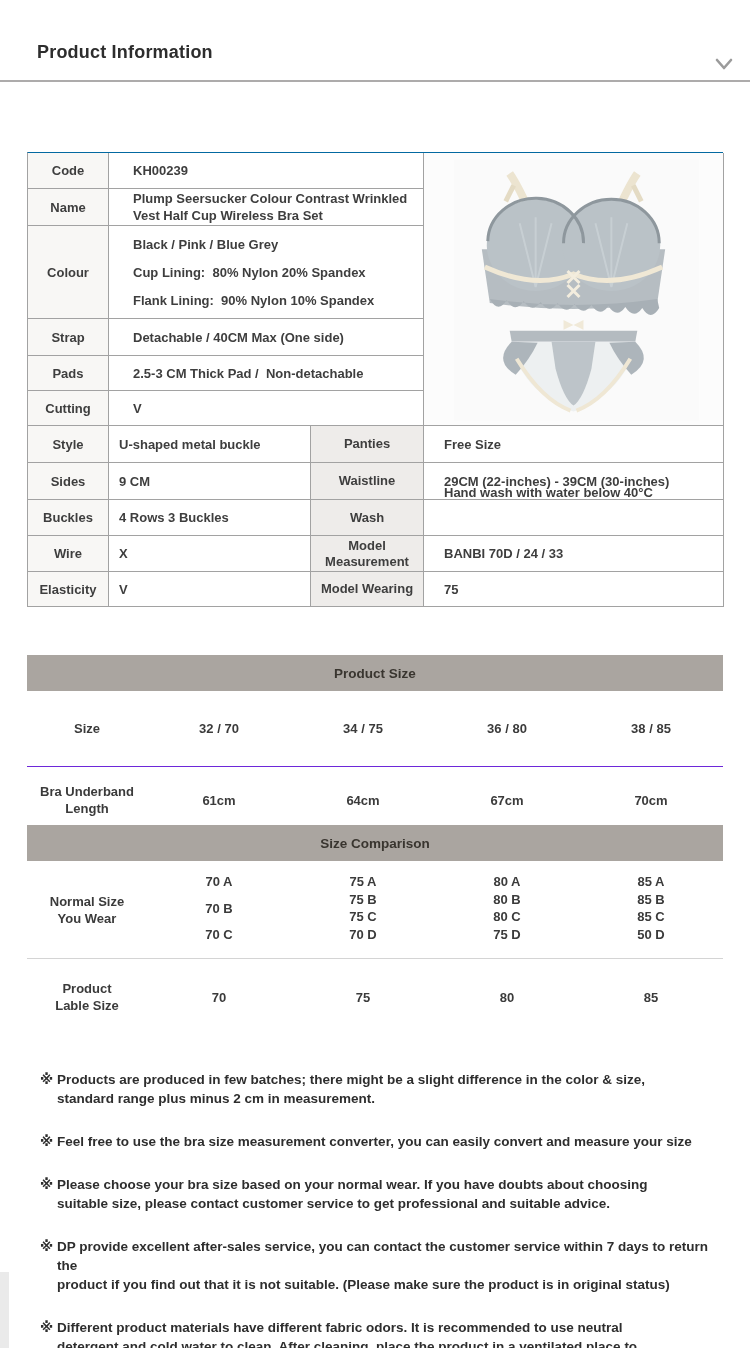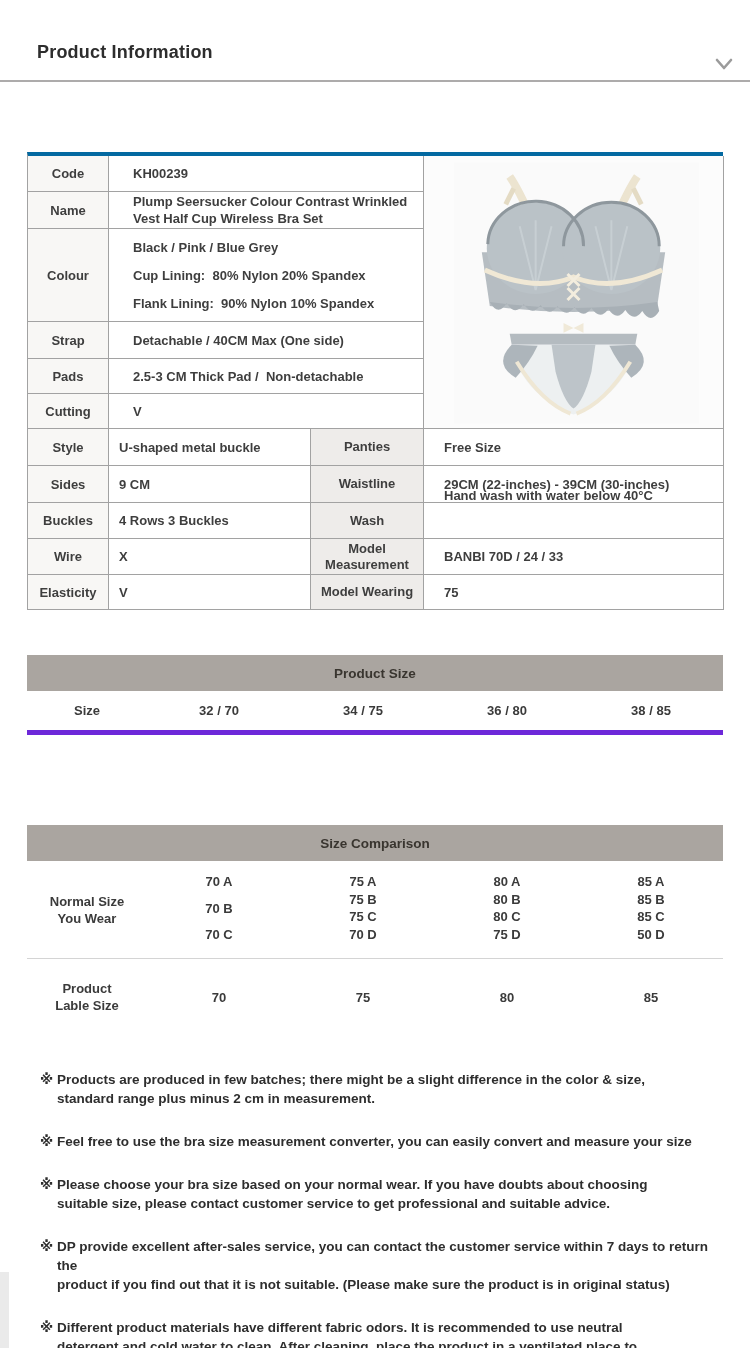--- a/index.html
+++ b/index.html
@@ -11,40 +11,40 @@
   .hdr-title { position:absolute; left:37px; top:42px; font-size:18px; color:#2d2d2d; letter-spacing:0.2px; }
   .hdr-chevron { position:absolute; right:16px; top:57px; width:20px; height:15px; cursor:pointer; }
   .hdr-rule { position:absolute; left:0; top:80px; width:750px; height:2px; background:#adabab; }
 
   
   .spec-table {
     position:absolute; left:27px; top:152px; width:696px;
     display:grid;
     grid-template-columns:81px 202px 113px 300px;
     grid-template-rows:36px 37px 93px 37px 35px 35px 37px 37px 36px 36px 35px;
-    border-top:4px solid #0369a1; border-left:1px solid #a2a2a2;
+    border-top:1px solid #0369a1; border-left:1px solid #a2a2a2;
     font-size:13px; color:#3e3e3e;
   }
   .cell { border-right:1px solid #a2a2a2; border-bottom:1px solid #a2a2a2; display:flex; align-items:center; background:#fff; }
   .lbl { justify-content:center; text-align:center; background:#f8f7f5; }
   .midlbl { grid-column:3; justify-content:center; text-align:center; background:#eeecea; line-height:16px; padding:3px 6px; }
   .val { padding-left:24px; white-space:pre-wrap; line-height:17px; }
   .span2 { grid-column:2 / 4; }
   .val-lower { padding-left:10px; white-space:pre-wrap; }
   .rval { padding-left:20px; white-space:pre-wrap; line-height:17px; padding-right:8px; }
   .colour-cell { flex-direction:column; align-items:flex-start; justify-content:center; gap:11px; }
   .img-cell { grid-column:4; grid-row:1 / 7; background:#fcfcfc; justify-content:center; align-items:center; }
 
   
   .sec { position:absolute; left:27px; width:696px; font-size:13px; color:#3b3b3b; }
   .bar { height:36px; background:#aaa5a0; display:flex; align-items:center; justify-content:center; font-size:13.5px; color:#39352f; }
   .frow { display:flex; }
   .flabel { width:120px; display:flex; flex-direction:column; align-items:center; justify-content:center; text-align:center; line-height:17px; }
   .fcell { flex:1; display:flex; align-items:center; justify-content:center; }
-  .ps-row1 { height:44px; border-bottom:5px solid #6d28d9; }
+  .ps-row1 { height:76px; border-bottom:1px solid #6d28d9; }
   .ps-row2 { height:66px; }
   .sc-row1 { height:98px; border-bottom:1px solid #d4d4d4; }
   .sc-col { flex:1; display:flex; flex-direction:column; align-items:center; justify-content:space-between; padding:13px 0 16px; }
   .sc-row2 { height:76px; }
 
   
   .notes { position:absolute; left:40px; top:1070px; width:685px; font-size:13.5px; color:#2e2e2e; }
   .note { display:flex; margin-bottom:24px; line-height:19px; }
   .note-marker { width:17px; flex:none; }
   .note-lines { flex:1; }
@@ -155,20 +155,30 @@
 
   <div class="sec" style="top:655px;">
     <div class="bar">Product Size</div>
     <div class="frow ps-row1">
       <div class="flabel">Size</div>
       <div class="fcell">32 / 70</div>
       <div class="fcell">34 / 75</div>
       <div class="fcell">36 / 80</div>
       <div class="fcell">38 / 85</div>
     </div>
+    <div class="frow ps-row2">
+      <div class="flabel">
+        <div>Bra Underband</div>
+        <div>Length</div>
+      </div>
+      <div class="fcell">61cm</div>
+      <div class="fcell">64cm</div>
+      <div class="fcell">67cm</div>
+      <div class="fcell">70cm</div>
+    </div>
   </div>
 
   <div class="sec" style="top:825px;">
     <div class="bar">Size Comparison</div>
     <div class="frow sc-row1">
       <div class="flabel">
         <div>Normal Size</div>
         <div>You Wear</div>
       </div>
       <div class="sc-col">

